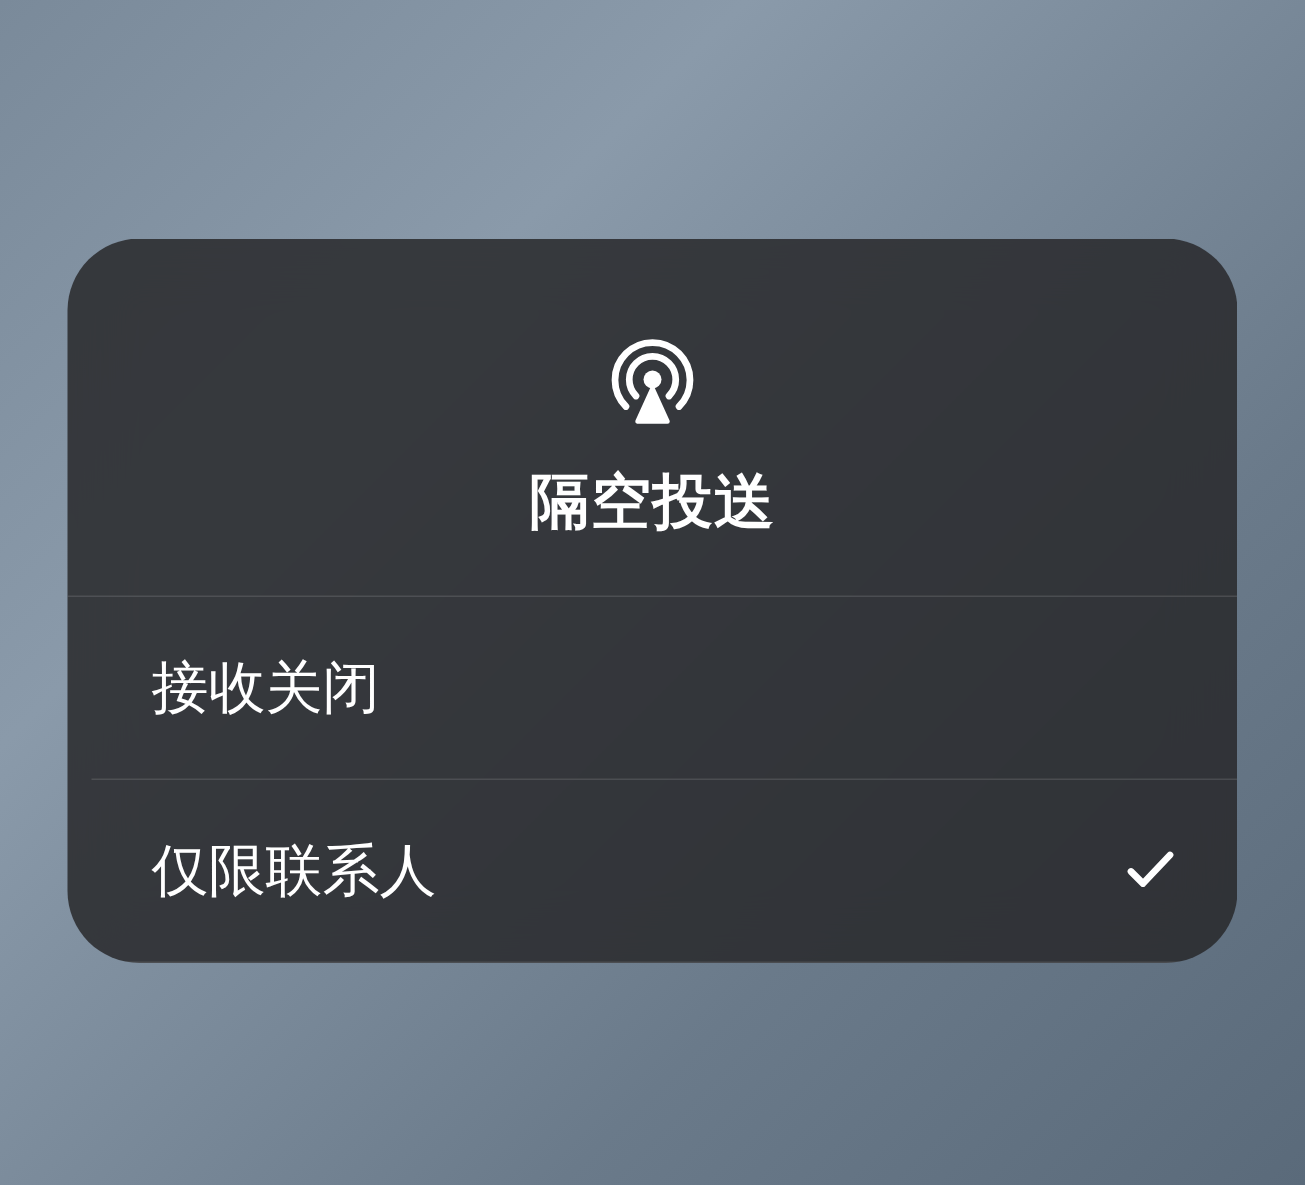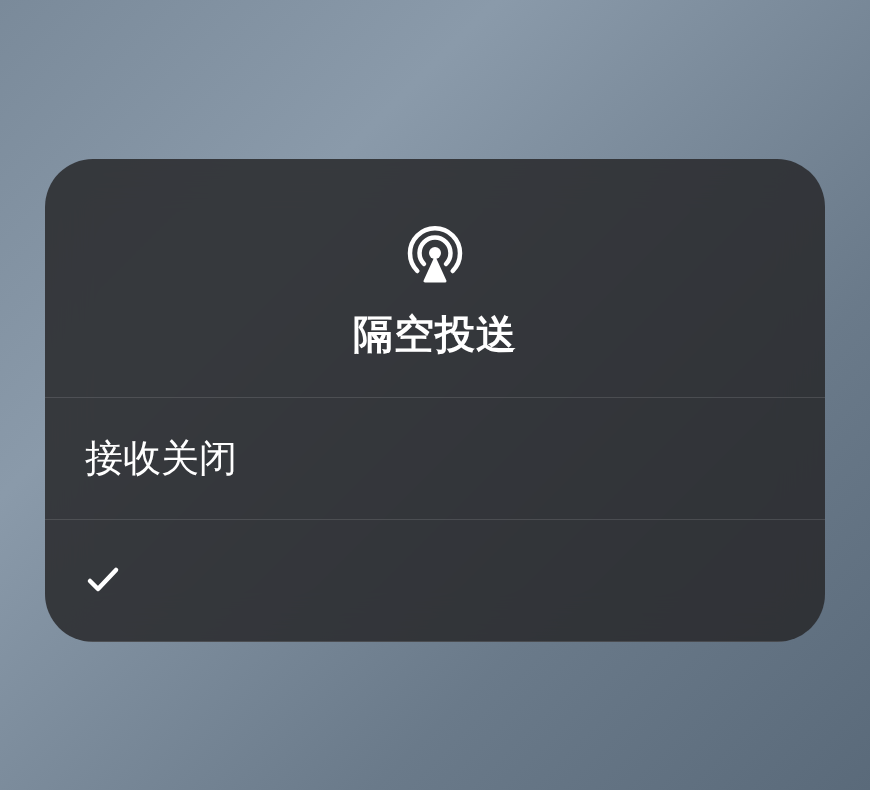--- a/index.html
+++ b/index.html
@@ -39,20 +39,21 @@
     }
     .title {
       color: #ffffff;
       font-size: 40px;
       font-weight: 600;
       letter-spacing: 1px;
     }
     .options {
       display: flex;
       flex-direction: column;
+      padding-left: 16px;
     }
     .option {
       display: flex;
       align-items: center;
       justify-content: space-between;
       padding: 0 40px;
       height: 122px;
       border-bottom: 1px solid rgba(255, 255, 255, 0.12);
       cursor: pointer;
     }
@@ -94,20 +95,21 @@
   <div class="options">
     <div class="option">
       <span class="option-label">接收关闭</span>
       <span class="checkmark hidden">
         <svg viewBox="0 0 36 36" fill="none" stroke="#ffffff" stroke-width="4.5" stroke-linecap="round" stroke-linejoin="round">
           <path d="M 5 19 L 13 27 L 31 8"></path>
         </svg>
       </span>
     </div>
     <div class="option">
+      <span class="option-label">仅限联系人</span>
       <span class="checkmark">
         <svg viewBox="0 0 36 36" fill="none" stroke="#ffffff" stroke-width="4.5" stroke-linecap="round" stroke-linejoin="round">
           <path d="M 5 19 L 13 27 L 31 8"></path>
         </svg>
       </span>
     </div>
   </div>
 </div>
 
 </body></html>

